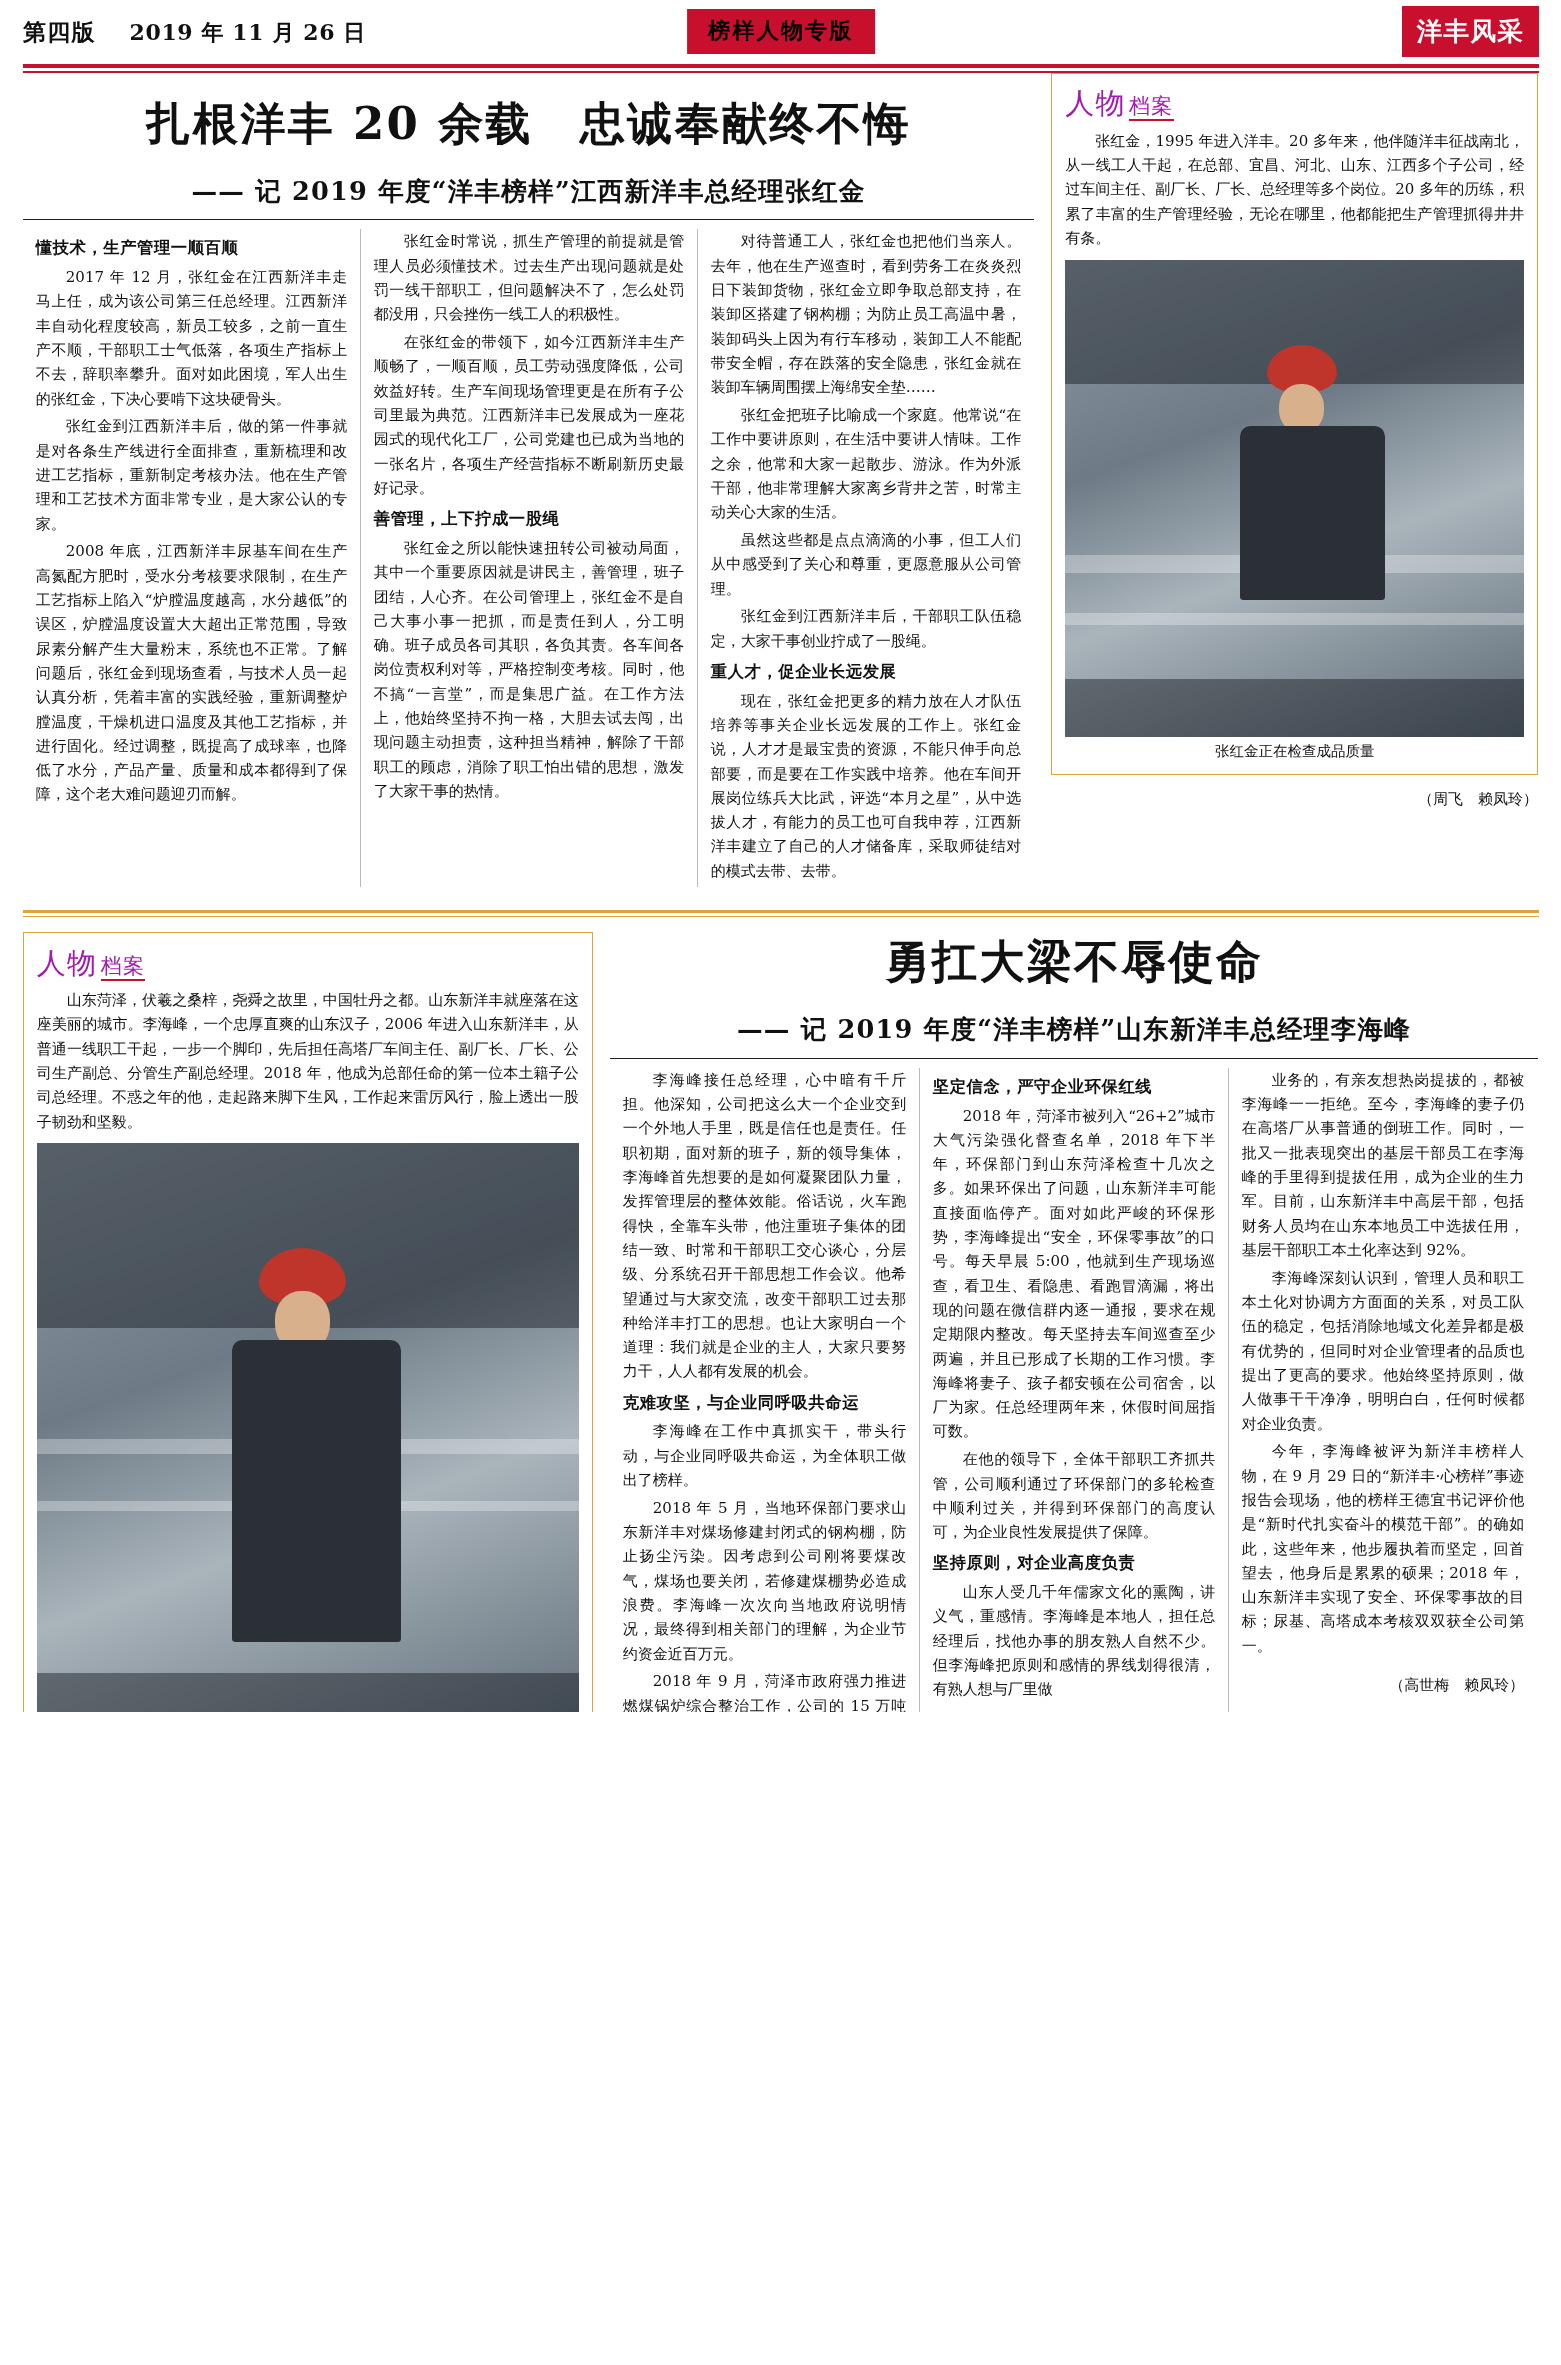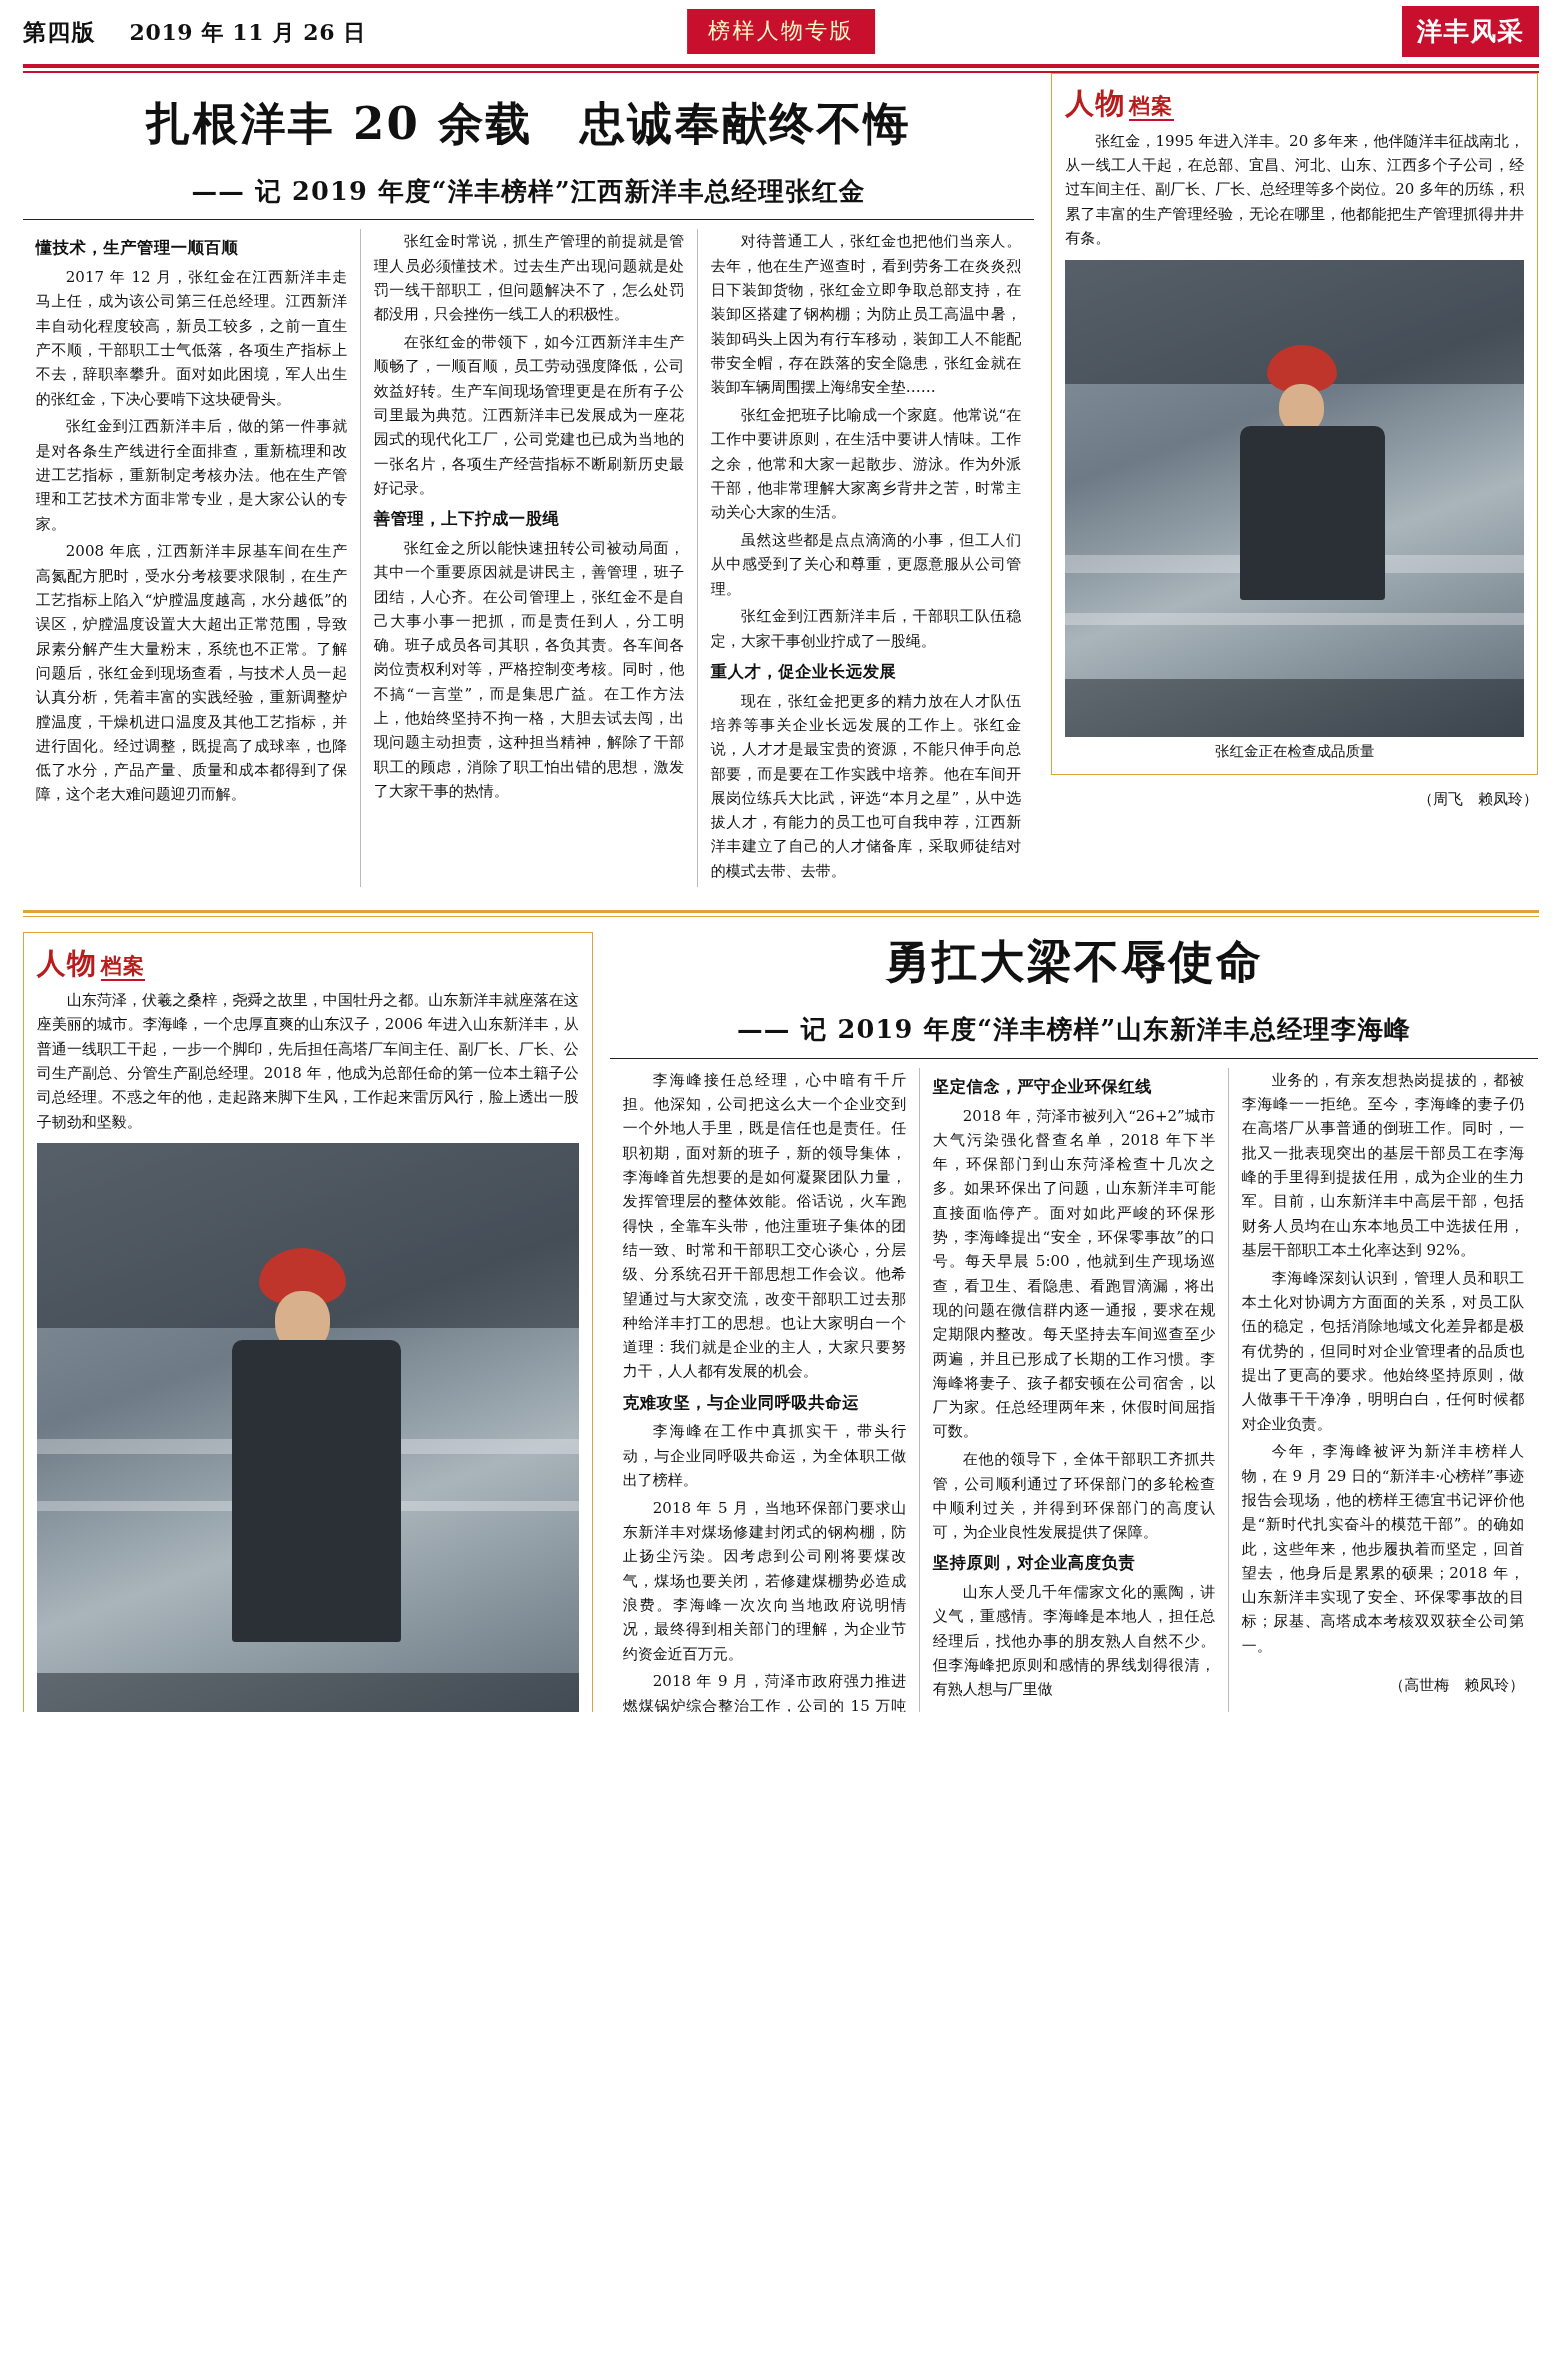--- a/index.html
+++ b/index.html
@@ -40,23 +40,23 @@
     letter-spacing: 0.6px;
   }
   .masthead-center {
     position: absolute;
     left: 50%;
     transform: translateX(-50%);
     top: 9.3px;
   }
   .section-badge {
     background: #c8102e;
-    color: #fef9c3;
+    color: #000000;
     font-size: 22px;
-    font-weight: normal;
+    font-weight: bold;
     letter-spacing: 2.3px;
     padding: 7px 21px 8.1px 21px;
     display: inline-block;
     font-family: "DejaVu Sans", "Liberation Sans", sans-serif;
     text-align: center;
   }
   .masthead-right {
     position: absolute;
     right: 23px;
     top: 5.8px;
@@ -138,22 +138,22 @@
   }
 
   
   .profile-box {
     border: 1.7px solid #e0a33a;
     padding: 10.5px 12.8px 12.8px 12.8px;
     background: #fff;
   }
   .profile-title {
     font-size: 29px;
-    font-weight: bold;
-    color: #b91c1c;
+    font-weight: normal;
+    color: #a21caf;
     letter-spacing: 1.2px;
     margin-bottom: 3.5px;
     font-family: "DejaVu Serif", "Liberation Serif", serif;
   }
   .profile-title .small {
     font-size: 21px;
     border-bottom: 2.9px solid #c8102e;
     padding-bottom: 1.2px;
     margin-left: 3.5px;
   }

